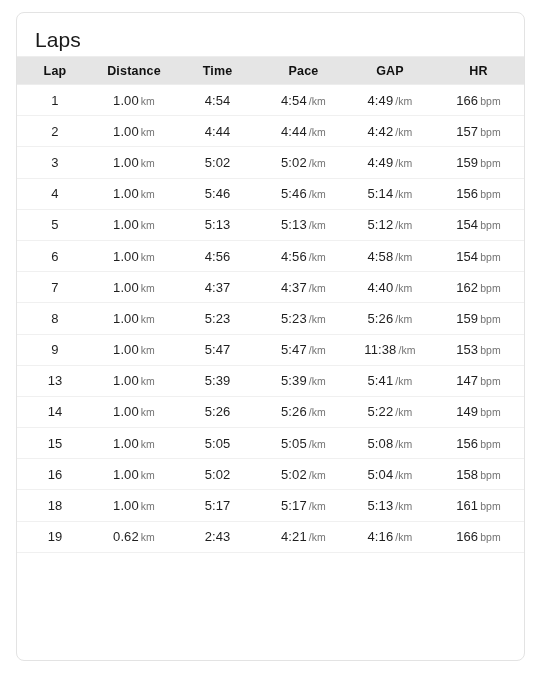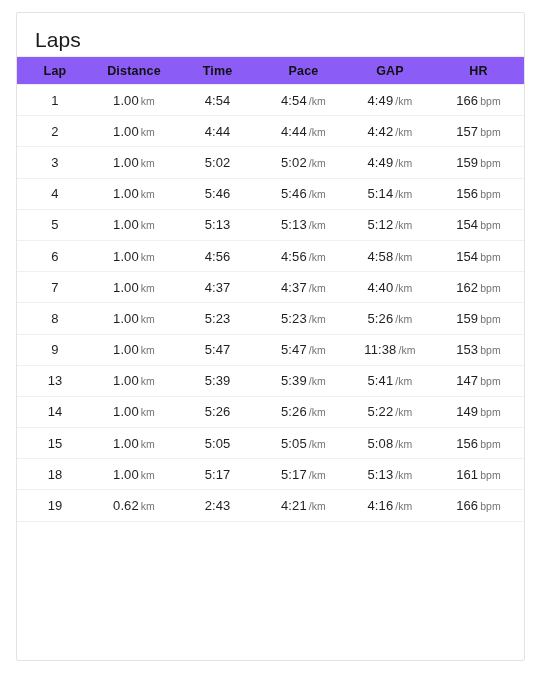--- a/index.html
+++ b/index.html
@@ -16,21 +16,21 @@
   }
 
   .card {
     position: absolute;
     left: 16px;
     top: 12px;
     width: 509px;
     height: 649px;
     background: #ffffff;
     border: 1px solid #e3e3e3;
-    border-radius: 2px;
+    border-radius: 8px;
     box-sizing: border-box;
     overflow: hidden;
   }
 
   .card-title {
     font-size: 21px;
     font-weight: 400;
     color: #1a1a1a;
     padding: 12px 0 0 18px;
     margin: 0;
@@ -39,21 +39,21 @@
   }
 
   table.laps-table {
     width: 100%;
     border-collapse: collapse;
     table-layout: fixed;
     margin-top: 1px;
   }
 
   table.laps-table thead tr {
-    background: #8b5cf6;
+    background: #e5e5e5;
   }
 
   table.laps-table th {
     font-size: 12.5px;
     font-weight: bold;
     color: #111111;
     text-align: center;
     height: 27px;
     padding: 0;
     border-top: 1px solid #ededed;
@@ -209,20 +209,28 @@
         </tr>
         <tr>
           <td><span class="val">15</span></td>
           <td><span class="val">1.00</span><span class="unit">km</span></td>
           <td><span class="val">5:05</span></td>
           <td><span class="val">5:05</span><span class="unit">/km</span></td>
           <td><span class="val">5:08</span><span class="unit">/km</span></td>
           <td><span class="val">156</span><span class="unit">bpm</span></td>
         </tr>
         <tr>
+          <td><span class="val">16</span></td>
+          <td><span class="val">1.00</span><span class="unit">km</span></td>
+          <td><span class="val">5:02</span></td>
+          <td><span class="val">5:02</span><span class="unit">/km</span></td>
+          <td><span class="val">5:04</span><span class="unit">/km</span></td>
+          <td><span class="val">158</span><span class="unit">bpm</span></td>
+        </tr>
+        <tr>
           <td><span class="val">18</span></td>
           <td><span class="val">1.00</span><span class="unit">km</span></td>
           <td><span class="val">5:17</span></td>
           <td><span class="val">5:17</span><span class="unit">/km</span></td>
           <td><span class="val">5:13</span><span class="unit">/km</span></td>
           <td><span class="val">161</span><span class="unit">bpm</span></td>
         </tr>
         <tr>
           <td><span class="val">19</span></td>
           <td><span class="val">0.62</span><span class="unit">km</span></td>

